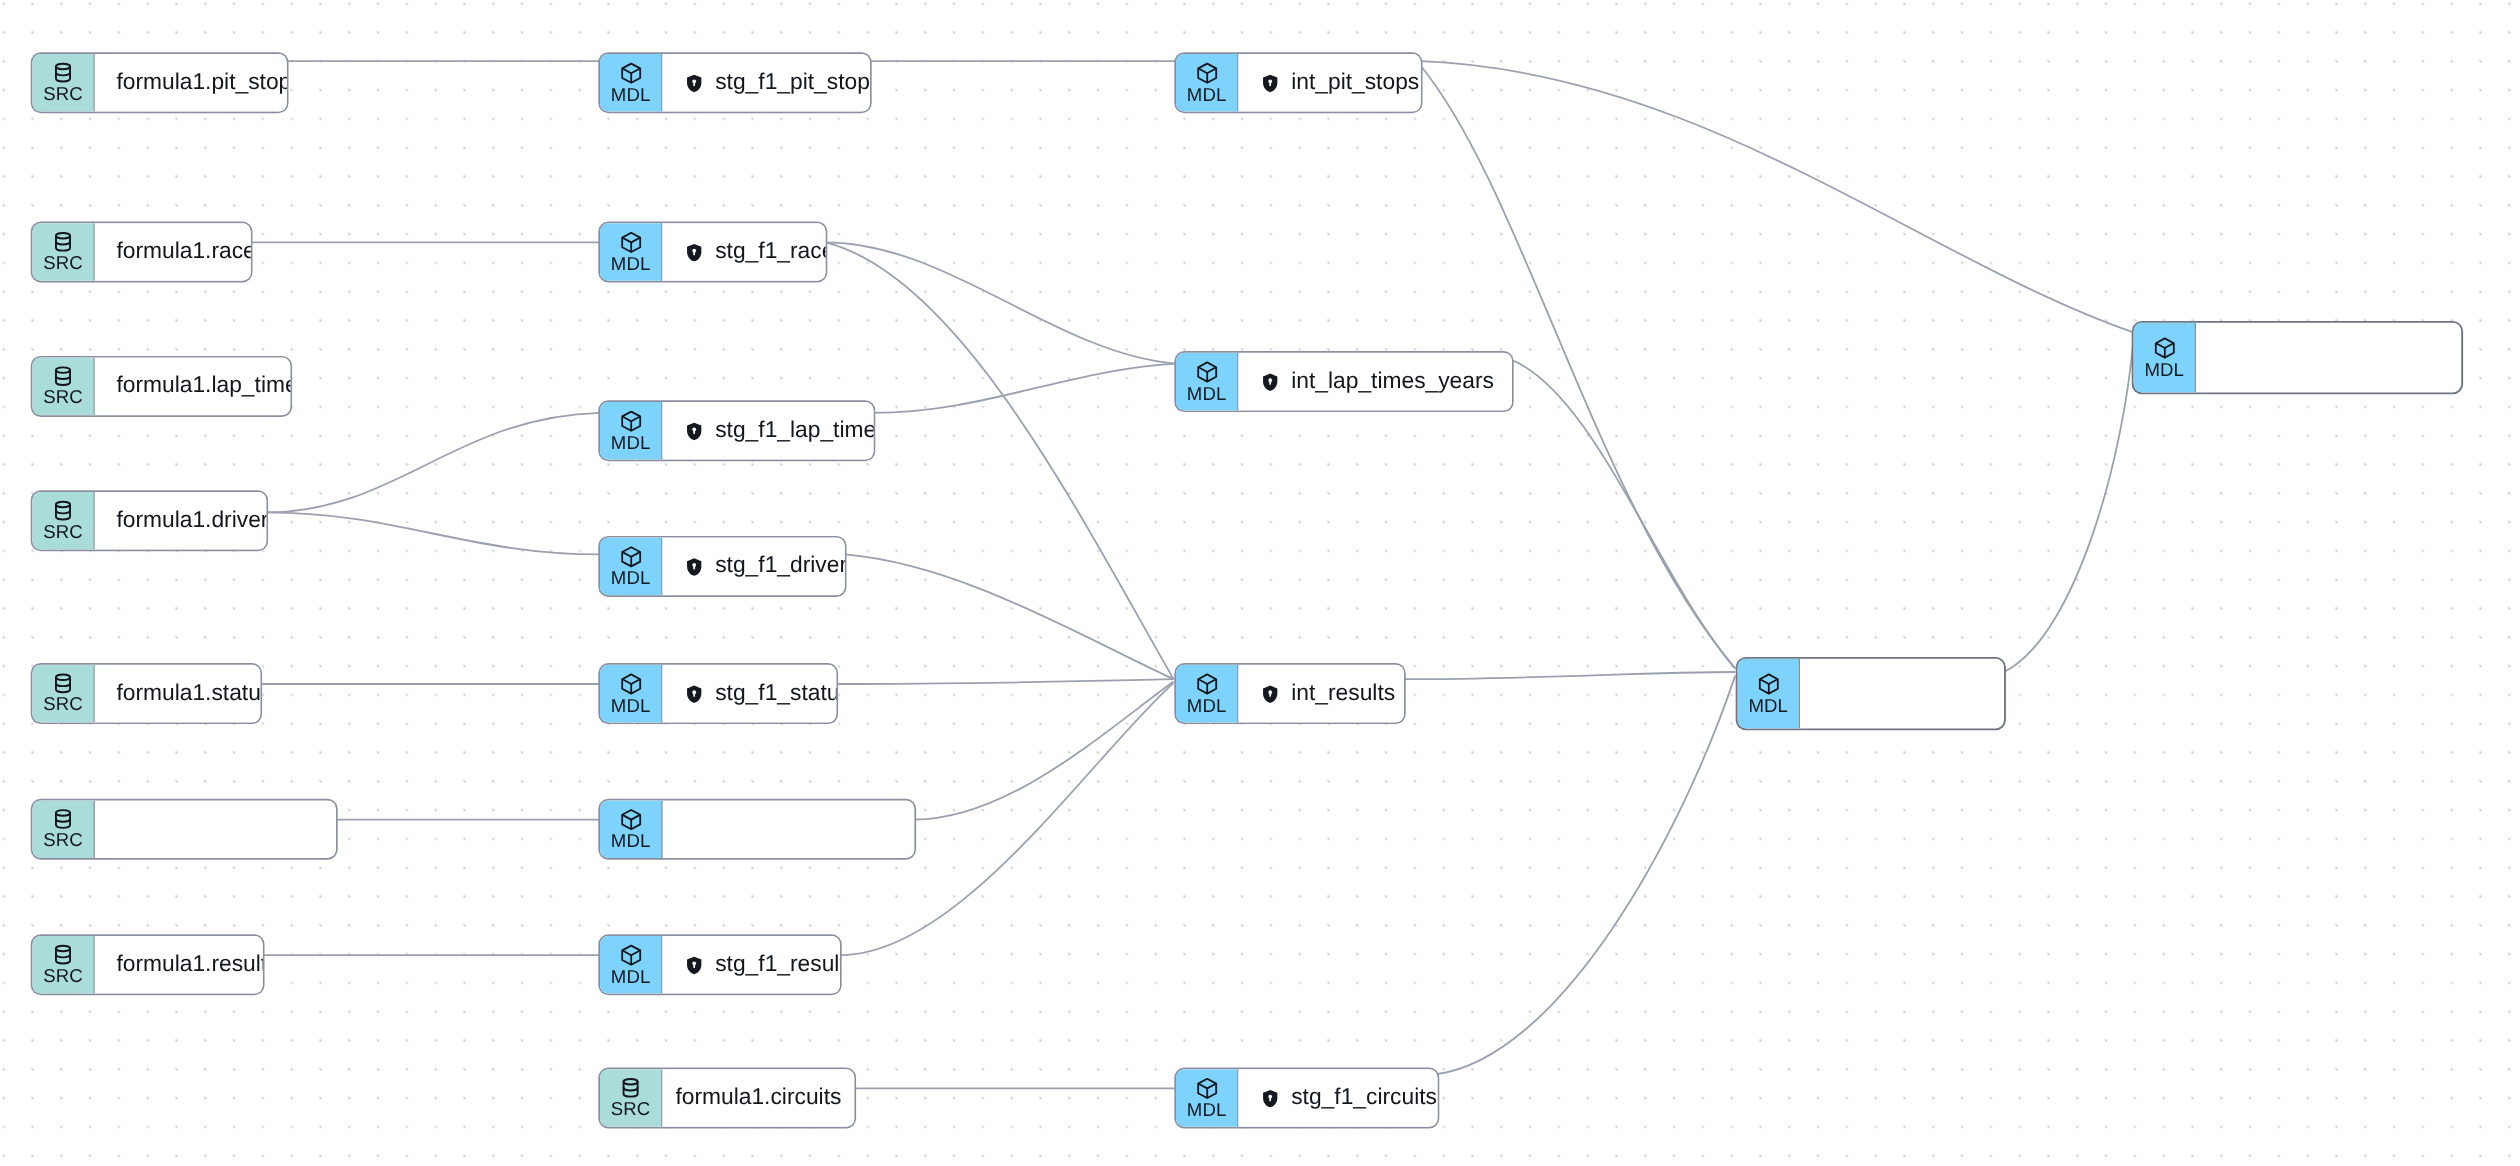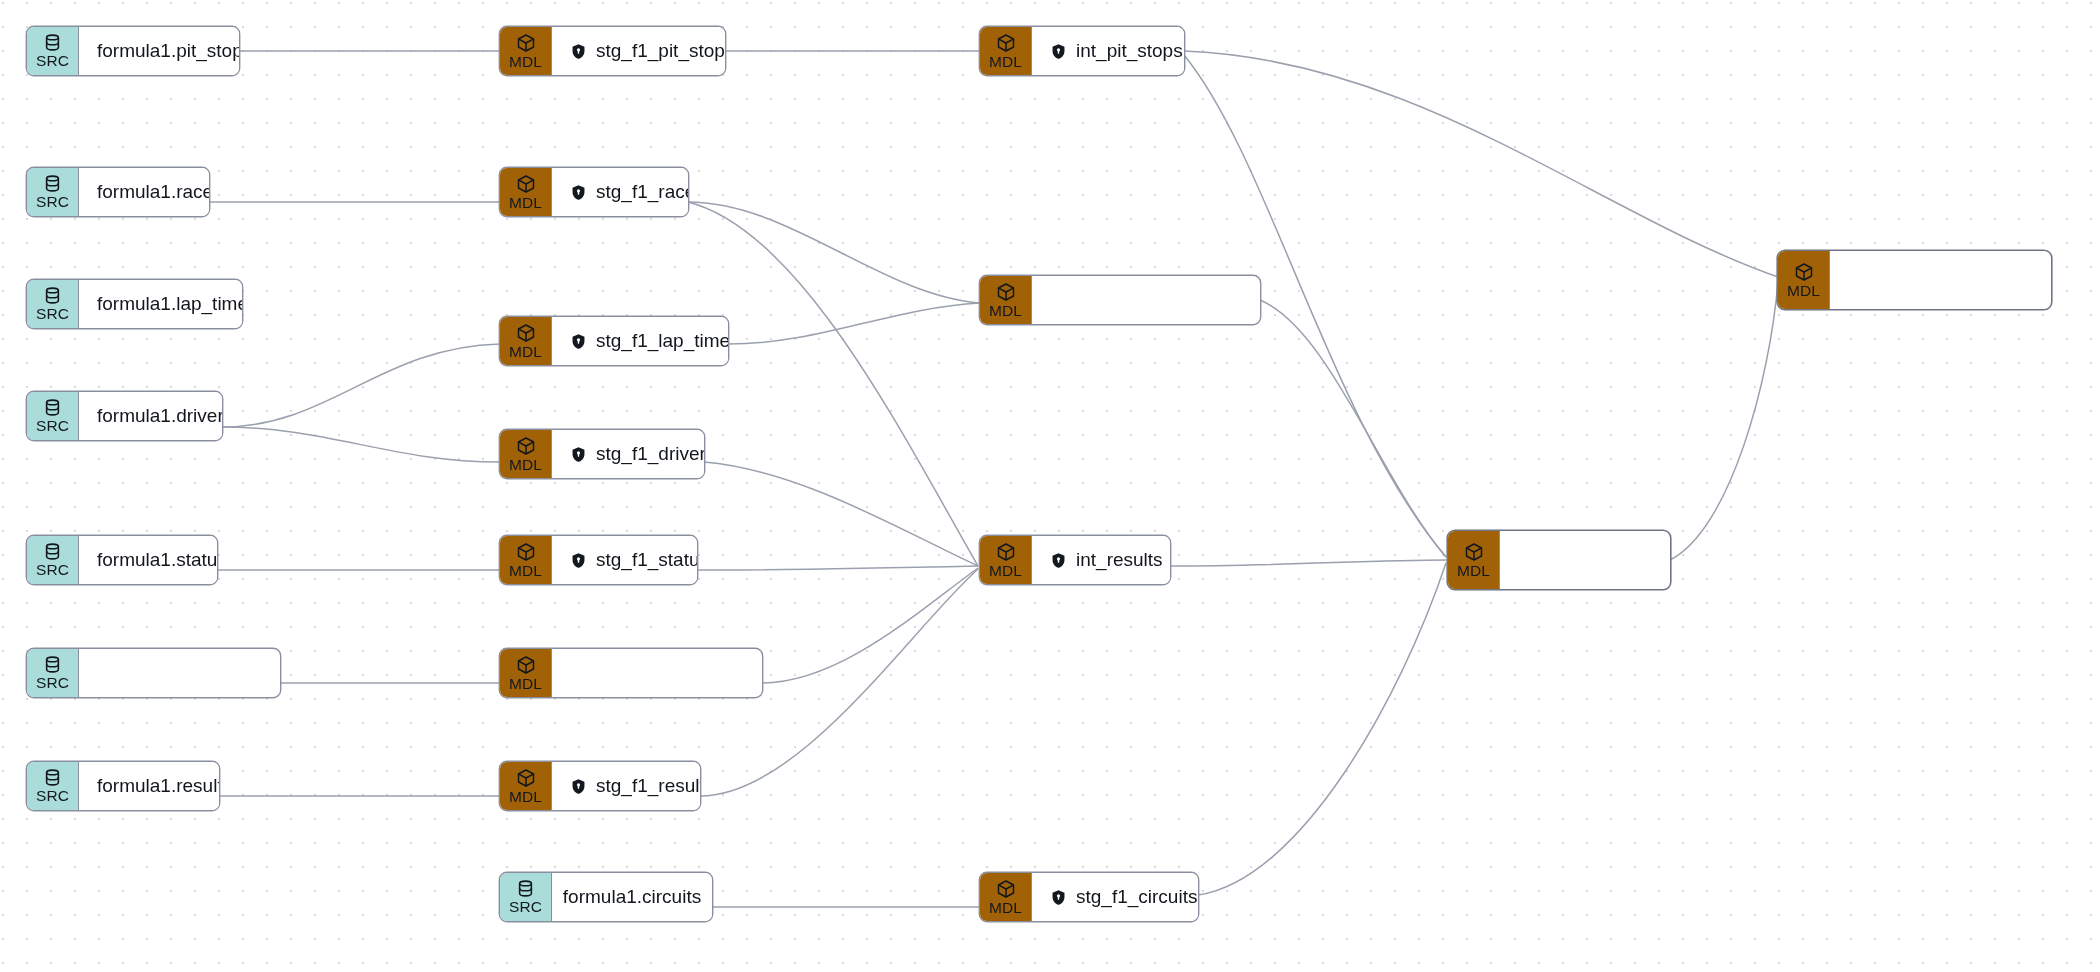--- a/index.html
+++ b/index.html
@@ -28,37 +28,38 @@
   }
   .node {
     position: absolute;
     display: flex;
     align-items: stretch;
     border-radius: 7px;
     box-sizing: border-box;
     background: #ffffff;
     box-shadow: 0 0 0 1.4px #8a8fa0;
     overflow: hidden;
+    margin-top: 18px;
   }
   .node.sel {
     box-shadow: 0 0 0 1.6px #6f7585;
   }
   .badge {
     flex: 0 0 auto;
     width: 52px;
     display: flex;
     flex-direction: column;
     align-items: center;
     justify-content: center;
     gap: 0px;
     border-right: 1.4px solid #8a8fa0;
     box-sizing: border-box;
   }
   .badge.src { background: #aadcd9; }
-  .badge.mdl { background: #a16207; }
+  .badge.mdl { background: #7dd3fc; }
   .badge .glyph {
     display: block;
     line-height: 0;
     margin-bottom: 1px;
   }
   .badge .btxt {
     font-size: 15.5px;
     line-height: 1;
     color: #13181f;
     letter-spacing: 0.1px;
@@ -376,20 +377,28 @@
       </div>
       <div class="node" style="left: 980px; top: 276px; width: 280px; height: 48px;">
         <div class="badge mdl">
           <span class="glyph"><svg width="20" height="20" viewBox="0 0 24 24" fill="none" stroke="#12161d" stroke-width="1.8" stroke-linejoin="round">
               <path d="M12 2.4 21 7.2v9.6L12 21.6 3 16.8V7.2Z"></path>
               <path d="M3.3 7.3 12 12l8.7-4.7"></path>
               <path d="M12 12v9.4"></path>
             </svg></span>
           <span class="btxt">MDL</span>
         </div>
+        <div class="body">
+          <span class="shield"><svg width="17" height="17" viewBox="0 0 24 24">
+              <path d="M12 1.8 3.6 5.2v6.1c0 5.3 3.6 9.9 8.4 11.0 4.8-1.1 8.4-5.7 8.4-11.0V5.2Z" fill="#14181f"></path>
+              <circle cx="12" cy="9.6" r="2.2" fill="#ffffff"></circle>
+              <path d="M10.7 9.9h2.6l-.45 5.1h-1.7Z" fill="#ffffff"></path>
+            </svg></span>
+          <span class="label">int_lap_times_years</span>
+        </div>
       </div>
       <div class="node" style="left: 980px; top: 536px; width: 190px; height: 48px;">
         <div class="badge mdl">
           <span class="glyph"><svg width="20" height="20" viewBox="0 0 24 24" fill="none" stroke="#12161d" stroke-width="1.8" stroke-linejoin="round">
               <path d="M12 2.4 21 7.2v9.6L12 21.6 3 16.8V7.2Z"></path>
               <path d="M3.3 7.3 12 12l8.7-4.7"></path>
               <path d="M12 12v9.4"></path>
             </svg></span>
           <span class="btxt">MDL</span>
         </div>

